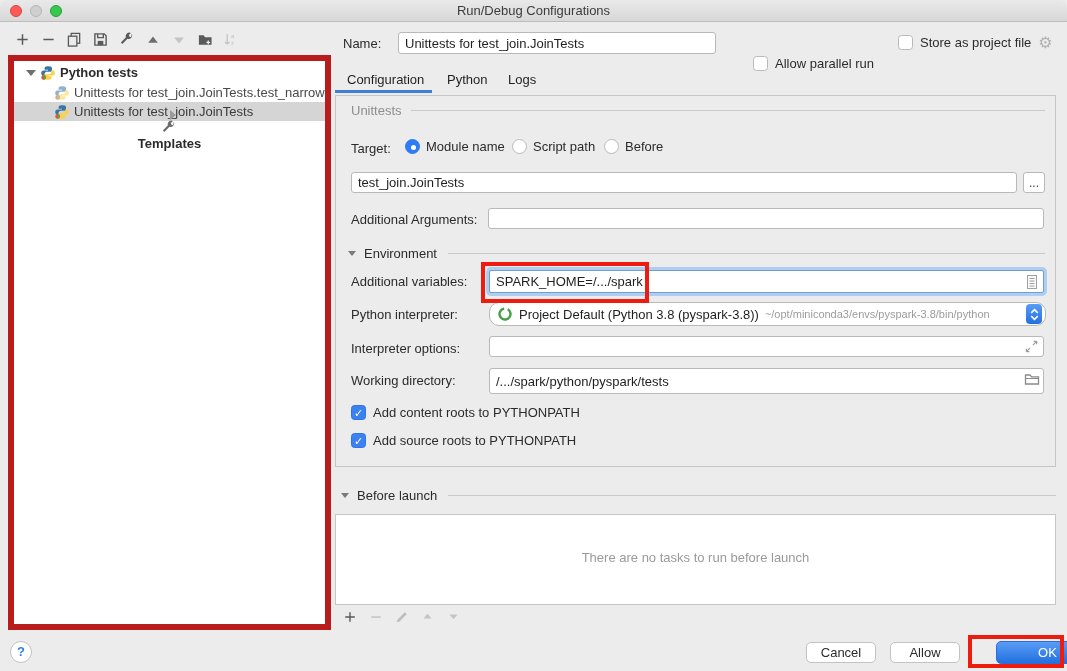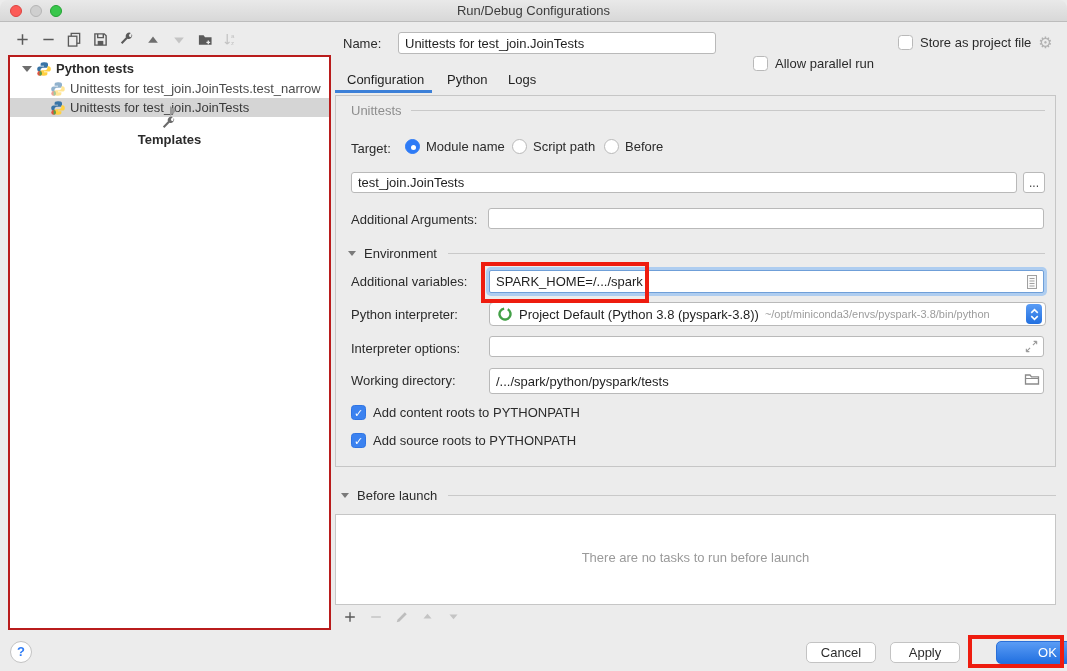--- a/index.html
+++ b/index.html
@@ -27,21 +27,21 @@
   .light.gray  { left:30px; background:#cfcfcf; border:1px solid #b5b5b5; }
   .light.green { left:50px; background:#39c74c; border:1px solid #23a333; }
 
   
   .tree-toolbar { left:14px; top:31px; height:20px; display:flex; gap:9px; align-items:center; }
   .tb-icon { width:17px; height:17px; display:inline-flex; align-items:center; justify-content:center; }
 
   
   .tree-panel {
     left:8px; top:55px; width:323px; height:575px;
-    background:#fff; border:2px solid #b91c1c; overflow:hidden;
+    background:#fff; border:6px solid #b91c1c; overflow:hidden;
   }
   .tree-row { position:absolute; left:0; width:100%; height:19px; display:flex; align-items:center; white-space:nowrap; }
   .tree-row .expander { width:12px; margin-left:12px; font-size:0; }
   .tri-down { width:0; height:0; border-left:5px solid transparent; border-right:5px solid transparent; border-top:6px solid #6e6e6e; display:inline-block; }
   .tri-right { width:0; height:0; border-top:5px solid transparent; border-bottom:5px solid transparent; border-left:6px solid #9a9a9a; display:inline-block; }
   .tree-row .t-icon { width:16px; height:16px; margin:0 4px 0 2px; flex:0 0 auto; }
   .tree-row.selected { background:#d5d5d5; }
   .tree-row.child { padding-left:38px; }
   .bold { font-weight:bold; }
   .faded { opacity:.55; }
@@ -269,21 +269,21 @@
   <div class="abs group-line" style="left:112px; top:157px; width:597px;"></div>
 
   <span class="abs label" style="left:15px; top:178px;">Additional variables:</span>
   <input class="text-input env-input abs" style="left: 153px; top: 174px; width: 555px; height: 23px; padding-right: 24px;" value="SPARK_HOME=/.../spark">
   <span class="abs field-icon" style="left:688px; top:178px;"><svg width="16" height="16" viewBox="0 0 16 16">
         <rect x="3.5" y="1.5" width="9" height="13" fill="#fafafa" stroke="#a0a0a0"></rect>
         <path d="M5.5 4.5h5M5.5 7h5M5.5 9.5h5M5.5 12h5" stroke="#a0a0a0"></path>
       </svg></span>
 
   <span class="abs label" style="left:15px; top:211px;">Python interpreter:</span>
-  <div class="combo abs" style="left:153px; top:206px; width:557px; height:24px;">
+  <div class="combo abs" style="left:153px; top:206px; width:557px; height:24px;border-radius:10px;">
     <span style="display:inline-flex;">
         <svg width="16" height="16" viewBox="0 0 16 16">
           <circle cx="8" cy="8" r="5.5" fill="none" stroke="#43a047" stroke-width="2.4" stroke-dasharray="30 5" transform="rotate(-60 8 8)"></circle>
         </svg>
       </span>
     <span class="c-name">Project Default (Python 3.8 (pyspark-3.8))</span>
     <span class="c-path">~/opt/miniconda3/envs/pyspark-3.8/bin/python</span>
     <span class="stepper">
         <svg width="9" height="13" viewBox="0 0 8 12">
           <path d="M1 4.5L4 1.5 7 4.5M1 7.5L4 10.5 7 7.5" stroke="#fff" fill="none" stroke-width="1.4"></path>
@@ -345,17 +345,17 @@
     </span>
   <span class="tb-icon">
       <span><svg width="13" height="13" viewBox="0 0 16 16">
           <path d="M3 5.5h10l-5 6z" fill="#c4c4c4"></path>
         </svg></span>
     </span>
 </div>
 
 <button class="abs help-btn">?</button>
 <button class="abs mac-btn" style="left:806px; top:642px; width:70px;">Cancel</button>
-<button class="abs mac-btn" style="left:890px; top:642px; width:70px;">Apply</button>
+<button class="abs mac-btn" style="left:890px; top:642px; width:70px;">Allow</button>
 <button class="abs mac-btn primary" style="left:974px; top:641px; width:103px; height:23px;margin-left:22px;">OK</button>
 
 <div class="abs annotation" style="left:481px; top:262px; width:168px; height:41px;"></div>
 <div class="abs annotation" style="left:968px; top:635px; width:96px; height:33px;"></div>
 
 </body></html>

